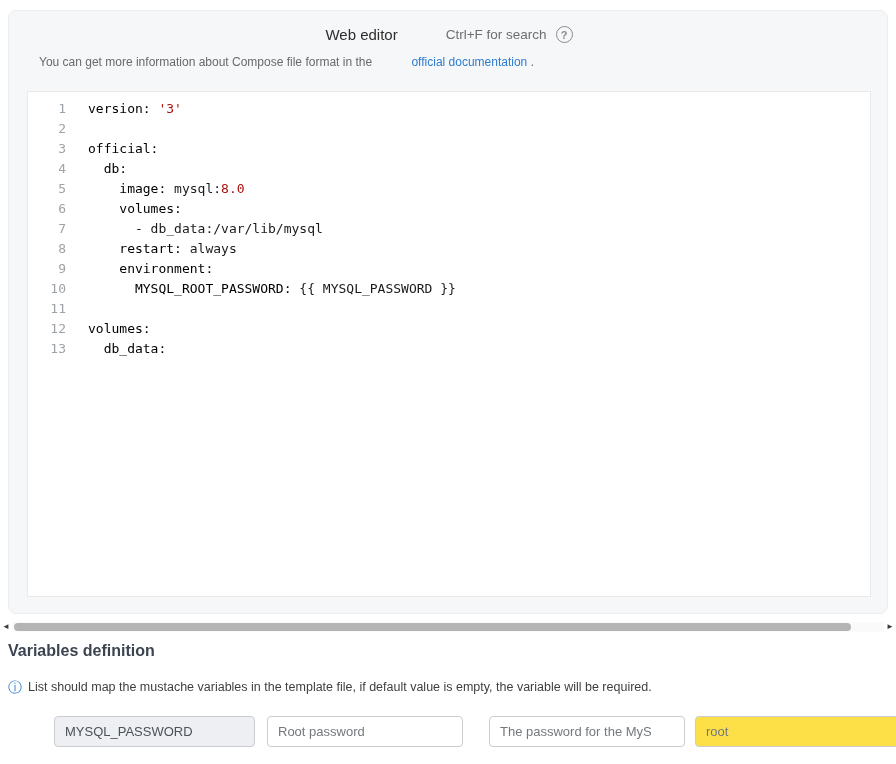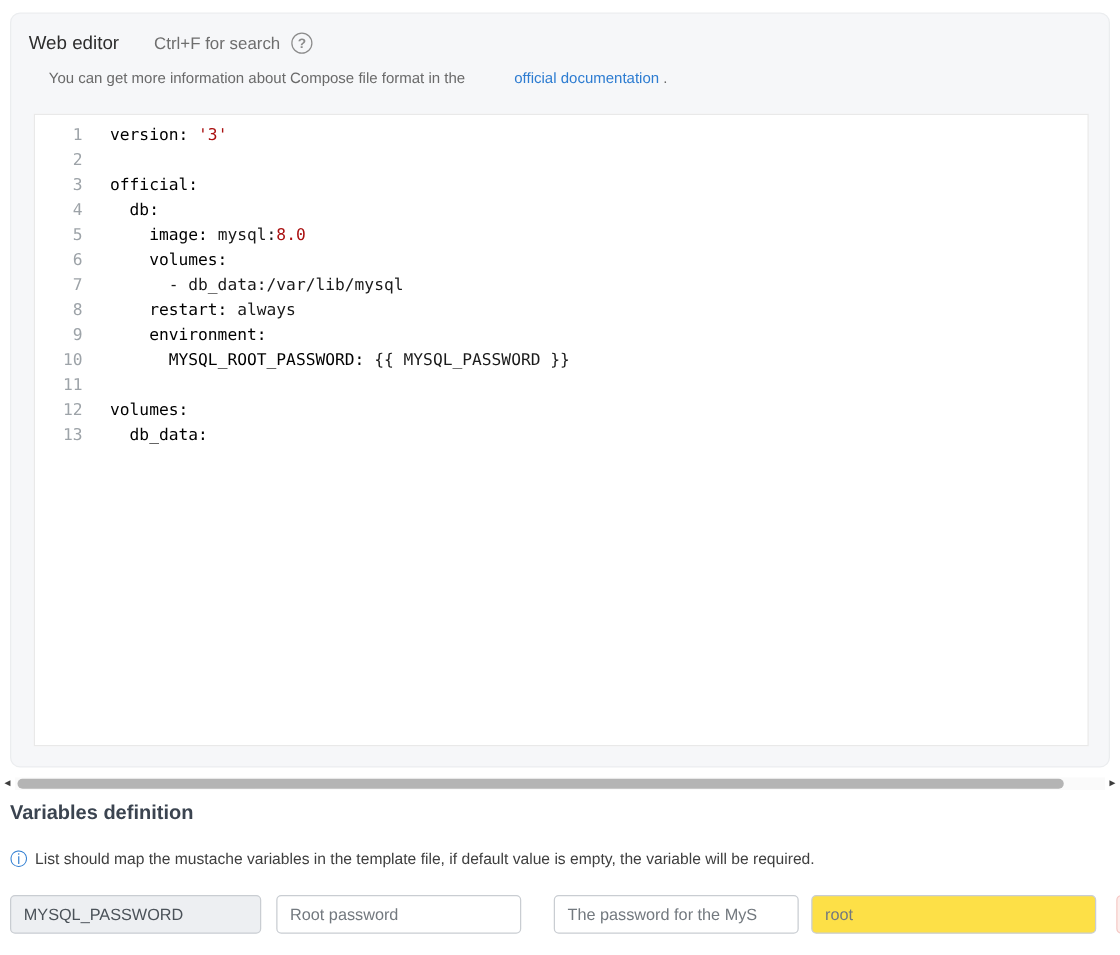--- a/index.html
+++ b/index.html
@@ -5,21 +5,21 @@
   html,body{margin:0;padding:0;}
   body{
     width:896px;height:764px;position:relative;background:#ffffff;
     font-family:"Liberation Sans",sans-serif;overflow:hidden;
   }
   
   .panel{
     position:absolute;left:8px;top:10px;width:880px;height:604px;
     background:#f6f7f9;border:1px solid #ebedef;border-radius:8px;box-sizing:border-box;
   }
-  .panel-header{display:flex;justify-content:flex-start;align-items:center;padding:15px 12px 0 14px;}
+  .panel-header{display:flex;justify-content:center;align-items:center;padding:15px 12px 0 14px;gap:20px;}
   .panel-title{font-size:15px;color:#2e2e2e;}
   .header-right{display:flex;align-items:center;gap:9px;margin-left:28px;}
   .search-hint{font-size:13.5px;color:#6e6e6e;}
   .help-circle{
     width:17px;height:17px;border:1.5px solid #8b8b8b;border-radius:50%;
     display:inline-flex;align-items:center;justify-content:center;
     font-size:11px;font-weight:700;color:#8b8b8b;cursor:pointer;box-sizing:border-box;
   }
   .panel-desc{margin:12px 0 0 30px;font-size:12px;color:#6a6a6a;}
   .panel-desc a{color:#2d7cd1;text-decoration:none;margin-left:36px;}
@@ -42,21 +42,21 @@
   .scroll-arrow{flex:none;width:12px;font-size:8px;color:#3c3c3c;text-align:center;line-height:14px;cursor:pointer;user-select:none;}
   .scroll-track{flex:1;height:10px;position:relative;background:#fafafa;}
   .scroll-thumb{position:absolute;left:2px;top:1px;height:8px;width:96%;background:#b4b4b4;border-radius:4px;cursor:grab;}
   
   .vars-heading{position:absolute;left:8px;top:642px;font-size:16px;font-weight:700;color:#3b4450;}
   .vars-info{position:absolute;left:8px;top:680px;display:flex;align-items:center;gap:6px;font-size:12.5px;color:#3f3f3f;}
   .info-icon{color:#2d7cd1;font-size:14px;line-height:14px;}
   .var-row{position:absolute;left:8px;top:716px;display:flex;align-items:center;}
   .var-input{
     height:31px;border:1px solid #c9cdd2;border-radius:4px;padding:0 10px;
-    font-size:13px;font-family:"Liberation Sans",sans-serif;outline:none;box-sizing:border-box;
+    font-size:13px;font-family:"Liberation Sans",sans-serif;outline:none;box-sizing:border-box;margin-left:46px;
   }
   .var-name{width:201px;background:#edeff2;color:#4b5259;}
   .var-label{width:196px;margin-left:12px;background:#fff;color:#73797f;}
   .var-desc{width:196px;margin-left:26px;background:#fff;color:#73797f;}
   .var-default{width:228px;margin-left:10px;background:#fde047;color:#73797f;}
   .delete-btn{
     width:34px;height:31px;margin-left:16px;background:#fdeceb;border:1px solid #f6c9c6;
     border-radius:4px;display:flex;align-items:center;justify-content:center;cursor:pointer;padding:0;box-sizing:border-box;
   }
 </style>

